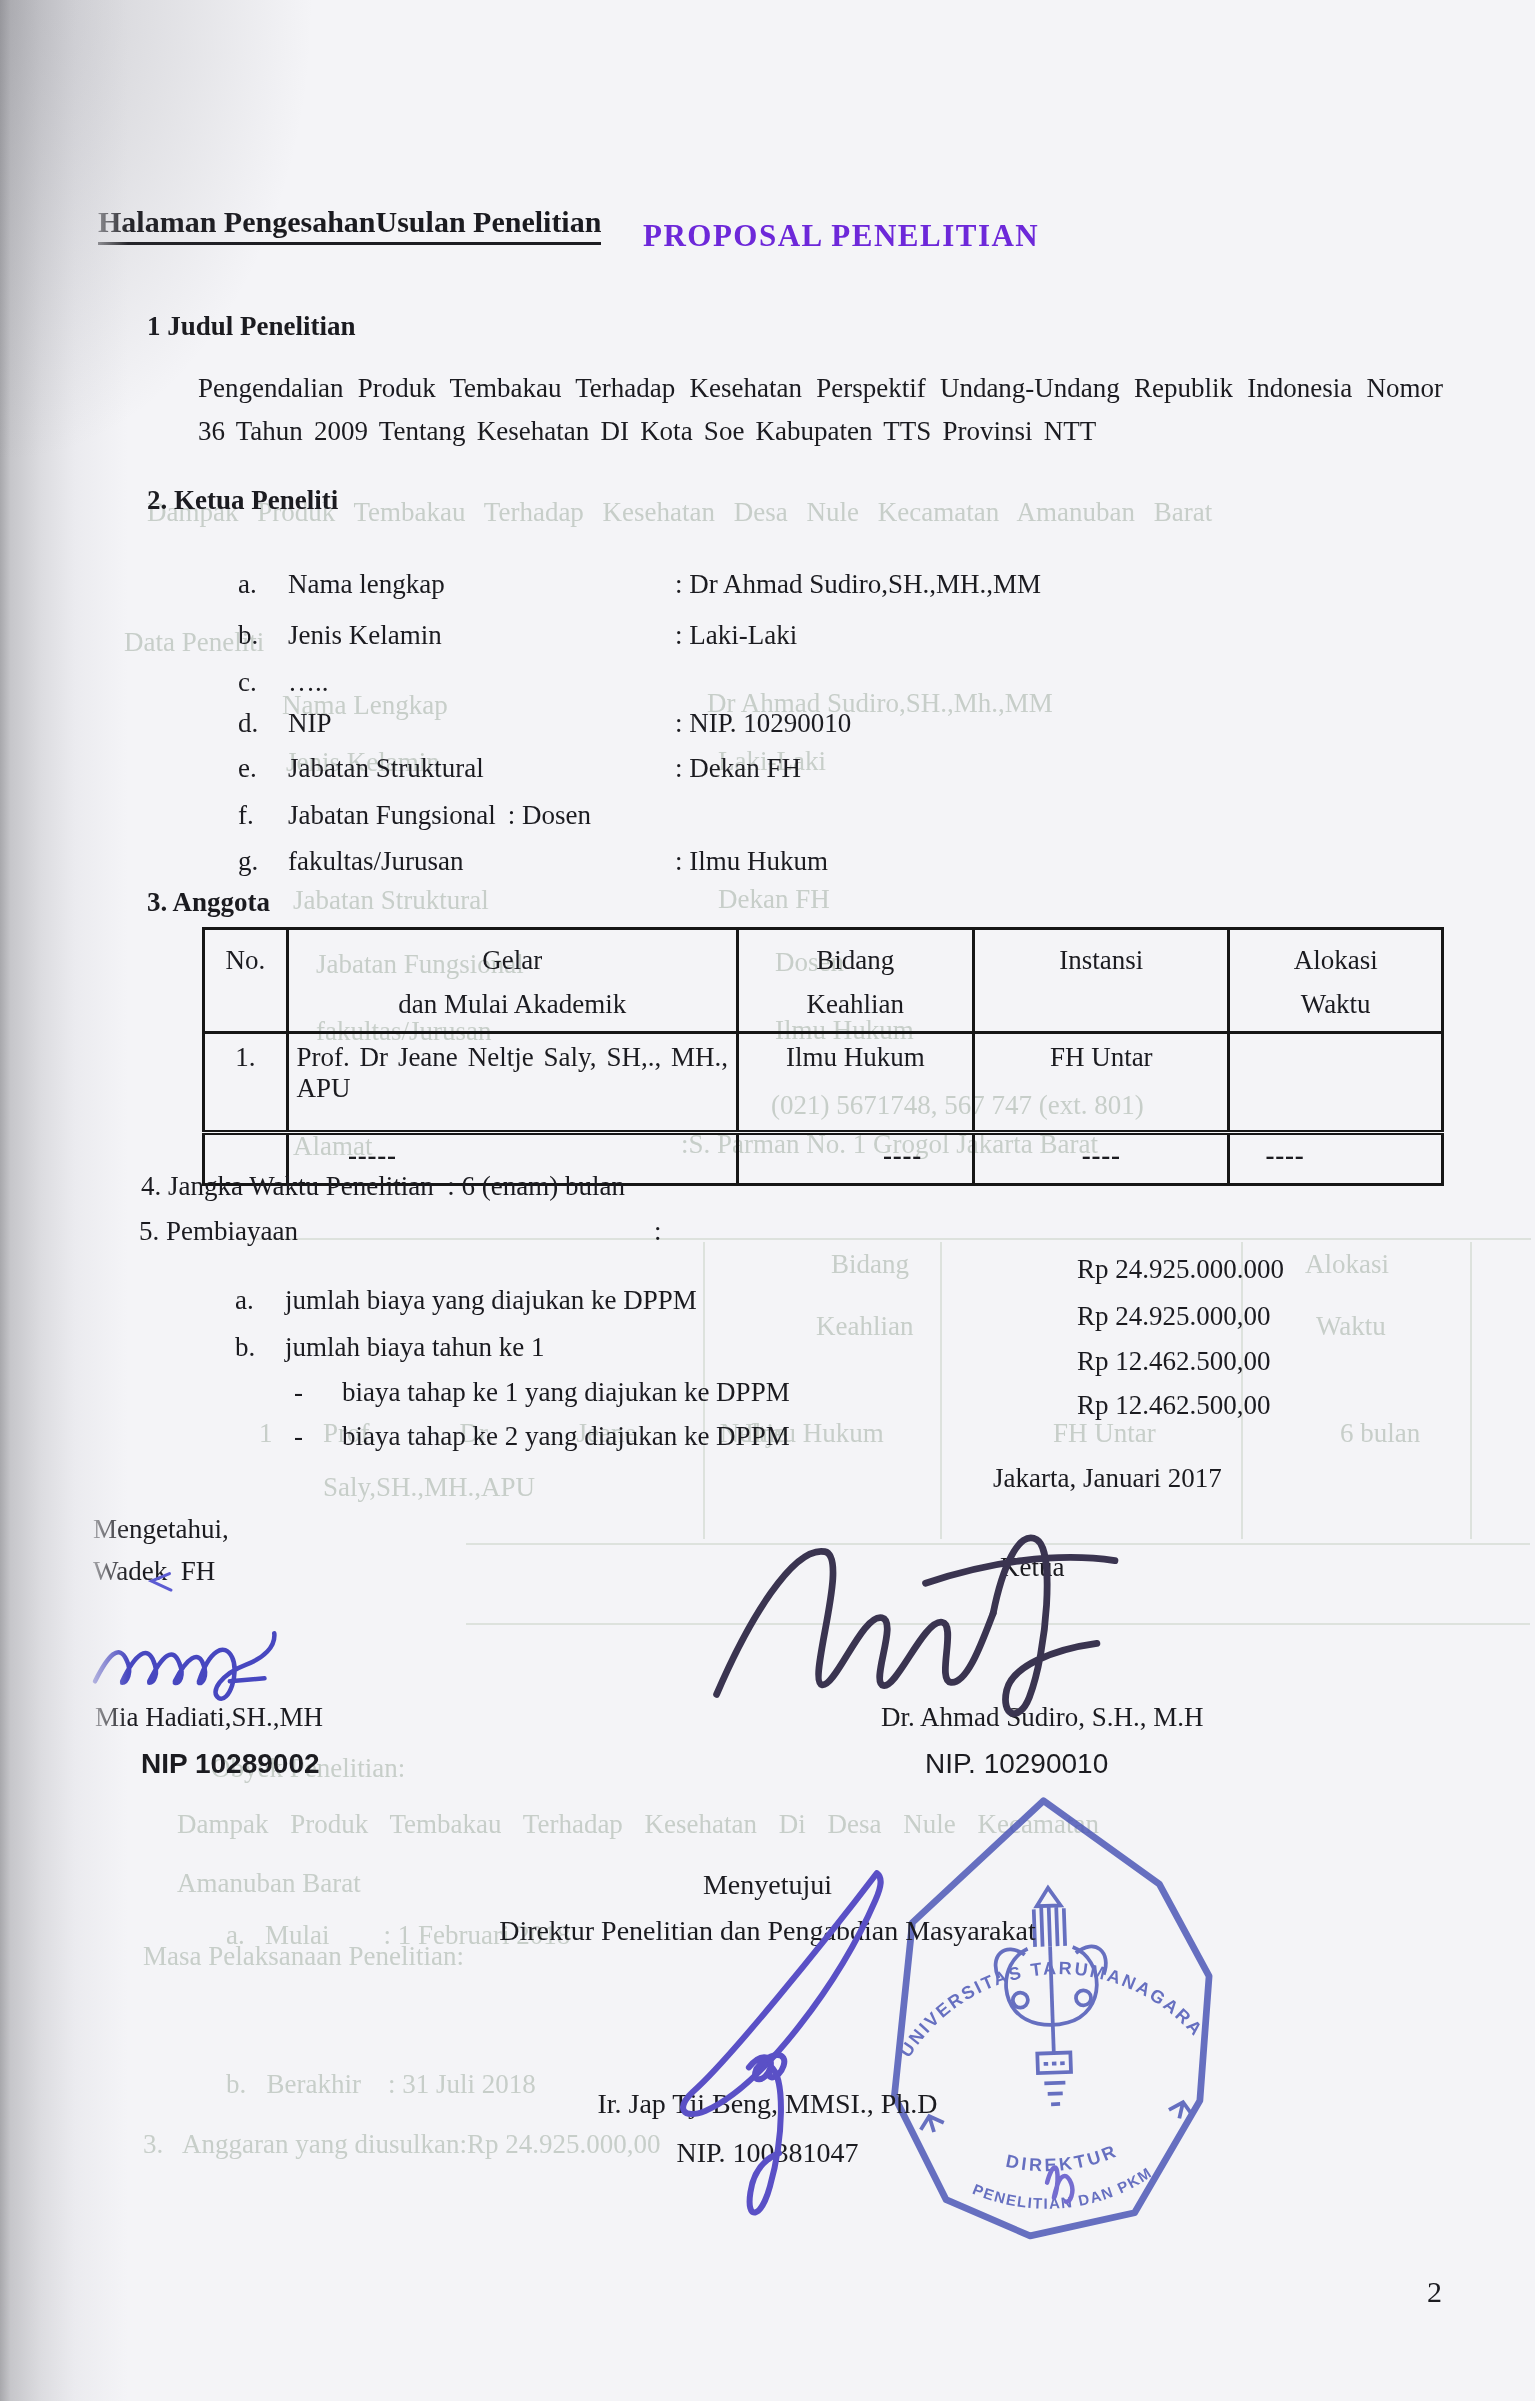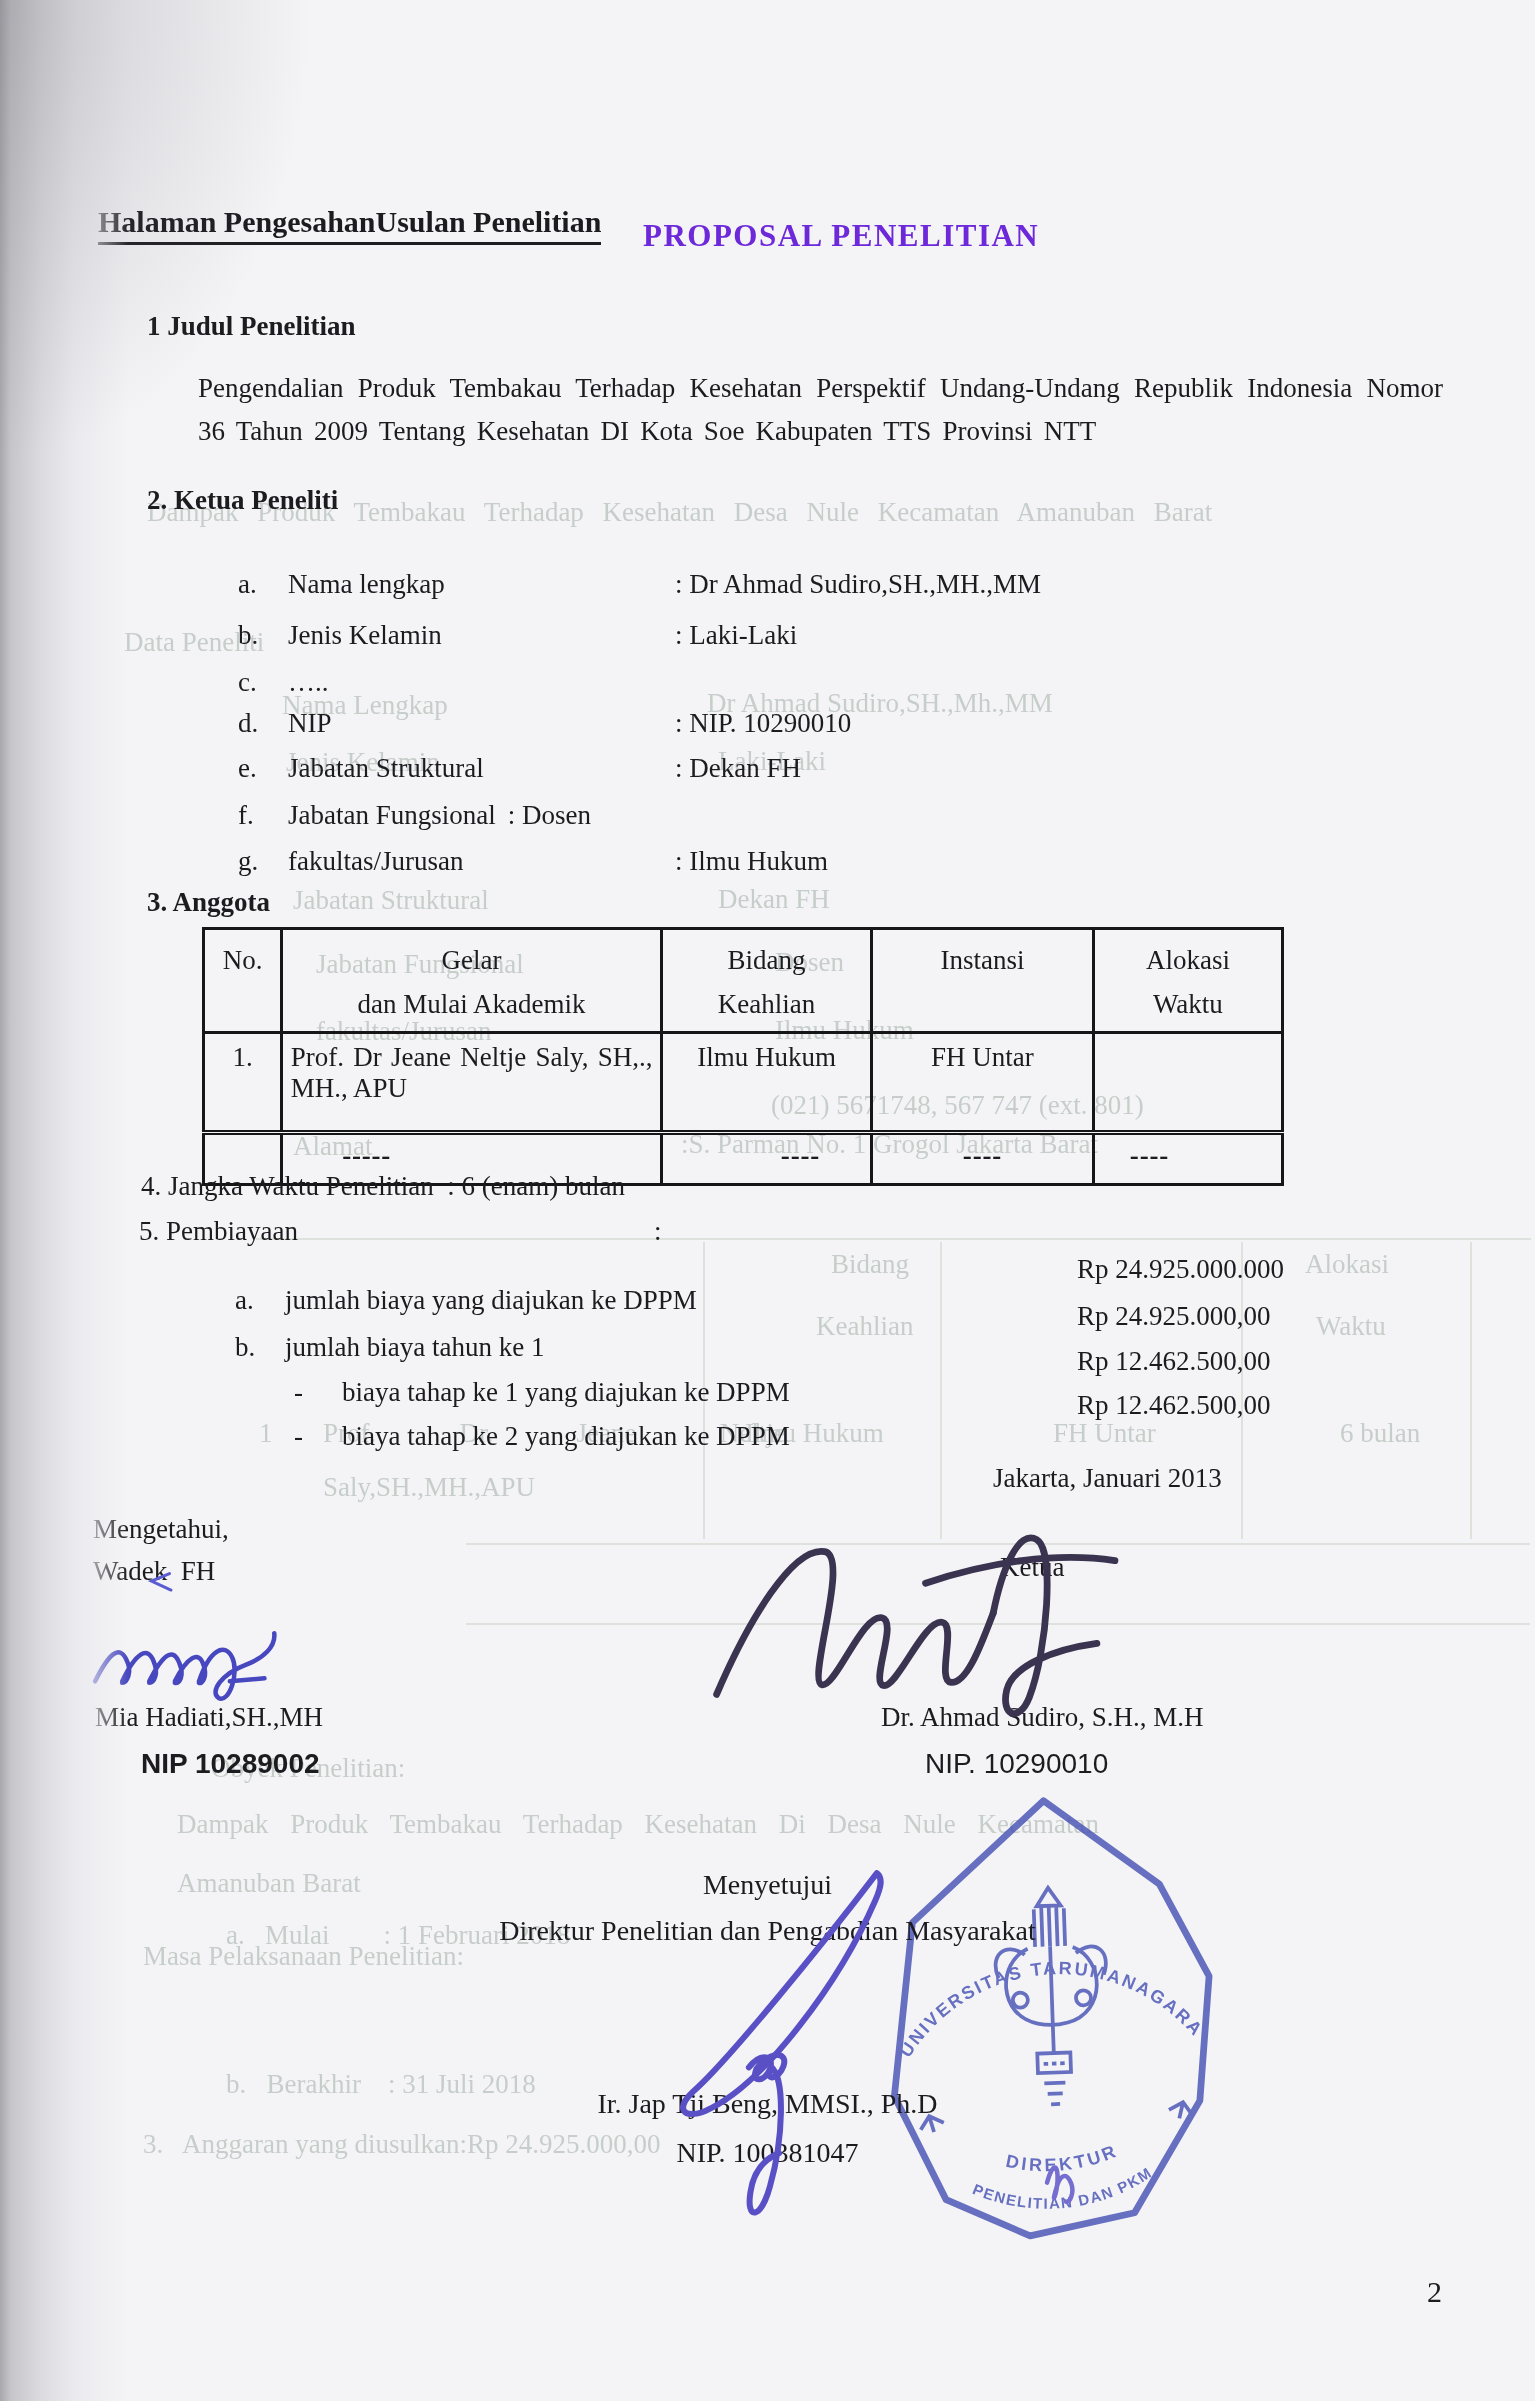--- a/index.html
+++ b/index.html
@@ -26,21 +26,21 @@
   .heading{left:98px; top:205px; font-size:30px; font-weight:bold;
     border-bottom:3.8px solid #1d1d22; padding-bottom:3px; white-space:pre;}
   .para{left:198px; top:367px; width:1245px; font-size:27px; line-height:1.58;
     text-align:justify; word-spacing:4.5px;}
   
   .row{position:absolute; left:211px; white-space:pre; font-size:27px;}
   .row .ltr{display:inline-block; width:50px;}
   .row .lbl{display:inline-block; width:387px;}
   .row.tight .lbl{width:auto; margin-right:12px;}
   
-  table.anggota{position:absolute; left:202px; top:927px; width:1082px;
+  table.anggota{position:absolute; left:202px; top:927px; width:1242px;
     border-collapse:collapse; font-size:27px;}
   table.anggota th, table.anggota td{border:3px solid #161616; vertical-align:top; font-weight:normal; padding:4.5px 7.5px;}
   table.anggota thead th{text-align:center; line-height:1.65; height:89px; padding-top:7.5px;}
   table.anggota tr.r1 td{height:84px; padding-top:7.5px;}
   table.anggota tr.r2 td{border-top:5.3px double #161616; height:39px; font-weight:bold; letter-spacing:0.8px;}
   td.c-name{text-align:justify; padding-left:12px; padding-right:12px;}
   td.c-mid{text-align:center;}
   tr.r2 td:nth-child(2){text-align:left; padding-left:59px;}
   tr.r2 td:nth-child(3){text-align:right; padding-right:50px;}
   tr.r2 td:nth-child(4){text-align:center;}
@@ -232,21 +232,21 @@
   </div>
   <div class="fund" style="left:267px;top:1346px;width:994px;">
     <span style="display:inline-block;width:48px;">-</span><span>biaya tahap ke 1 yang diajukan ke DPPM</span>
     <span class="val" style="left:810px;">Rp 12.462.500,00</span>
   </div>
   <div class="fund" style="left:267px;top:1390px;width:994px;">
     <span style="display:inline-block;width:48px;">-</span><span>biaya tahap ke 2 yang diajukan ke DPPM</span>
     <span class="val" style="left:810px;">Rp 12.462.500,00</span>
   </div>
 
-  <div class="abs t" style="left:993px;top:1462px;">Jakarta, Januari 2013</div>
+  <div class="abs t" style="left:993px;top:1462px;">Jakarta, Januari 2017</div>
 
   <div class="abs t" style="left:93px;top:1513px;">Mengetahui,</div>
   <div class="abs t" style="left:93px;top:1555px;">Wadek  FH</div>
   <div class="abs t" style="left:1000px;top:1551px;">Ketua</div>
 
   <div class="abs t" style="left:95px;top:1701px;">Mia Hadiati,SH.,MH</div>
   <div class="abs sans" style="left:141px;top:1748px;font-size:28px;font-weight:bold;">NIP 10289002</div>
   <div class="abs t" style="left:881px;top:1701px;">Dr. Ahmad Sudiro, S.H., M.H</div>
   <div class="abs sans" style="left:925px;top:1748px;font-size:28px;">NIP. 10290010</div>
 

